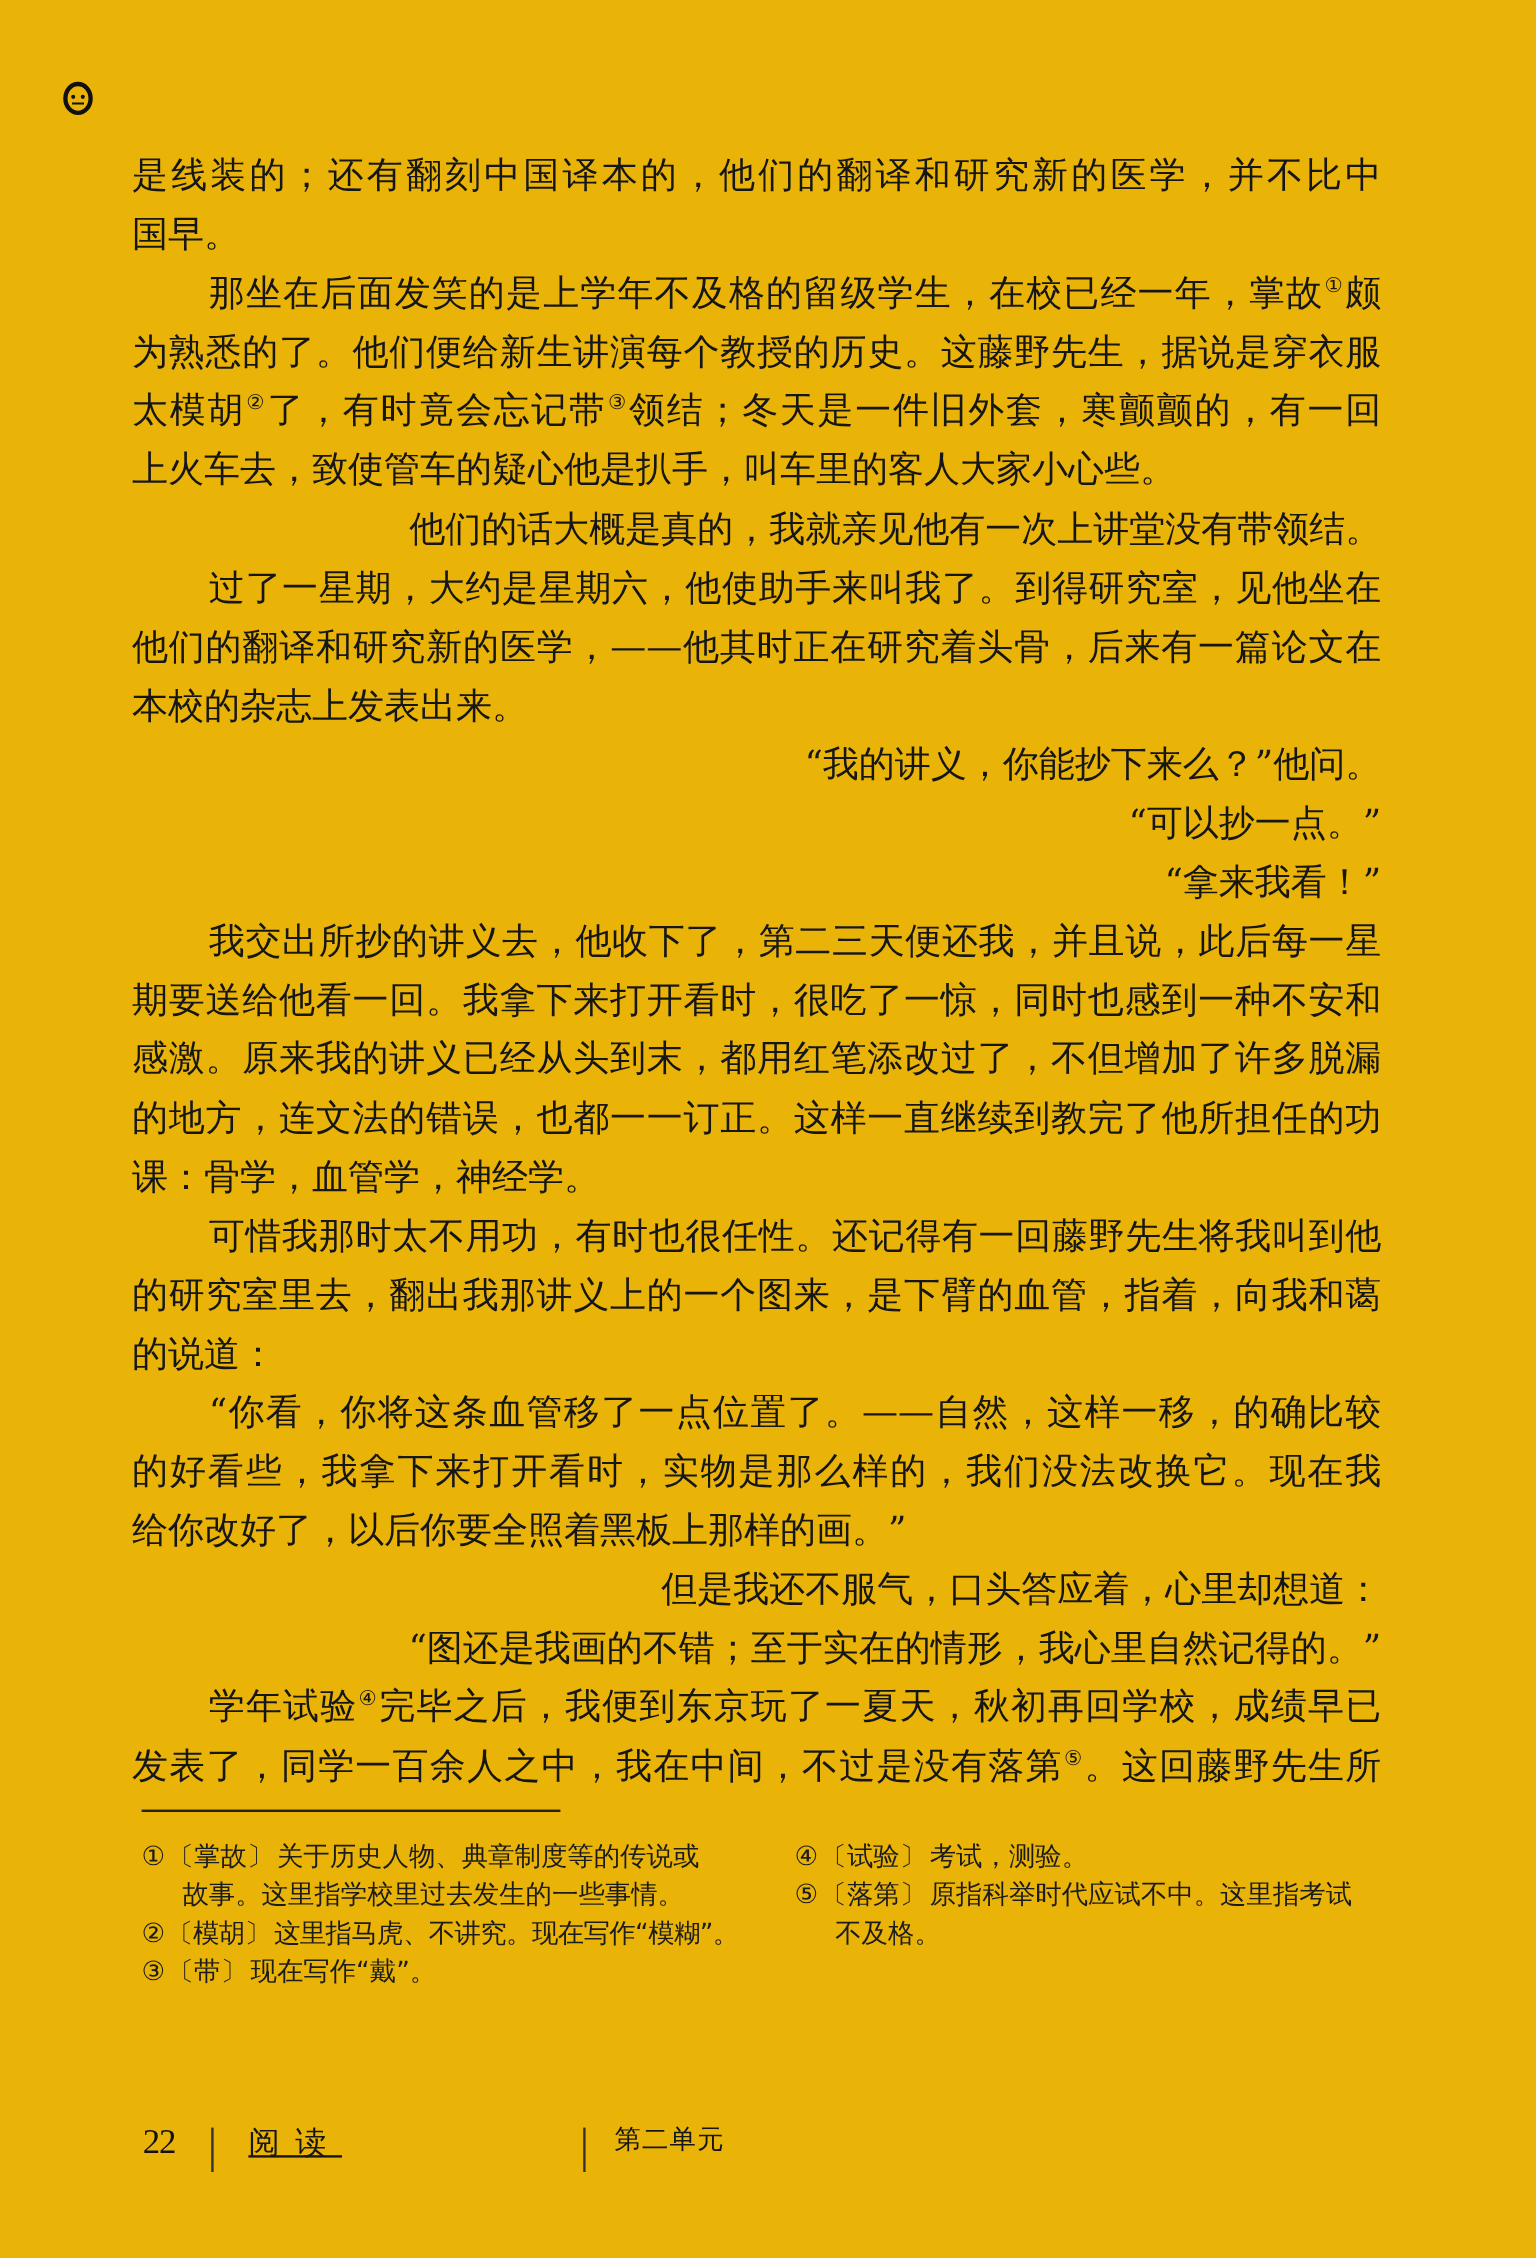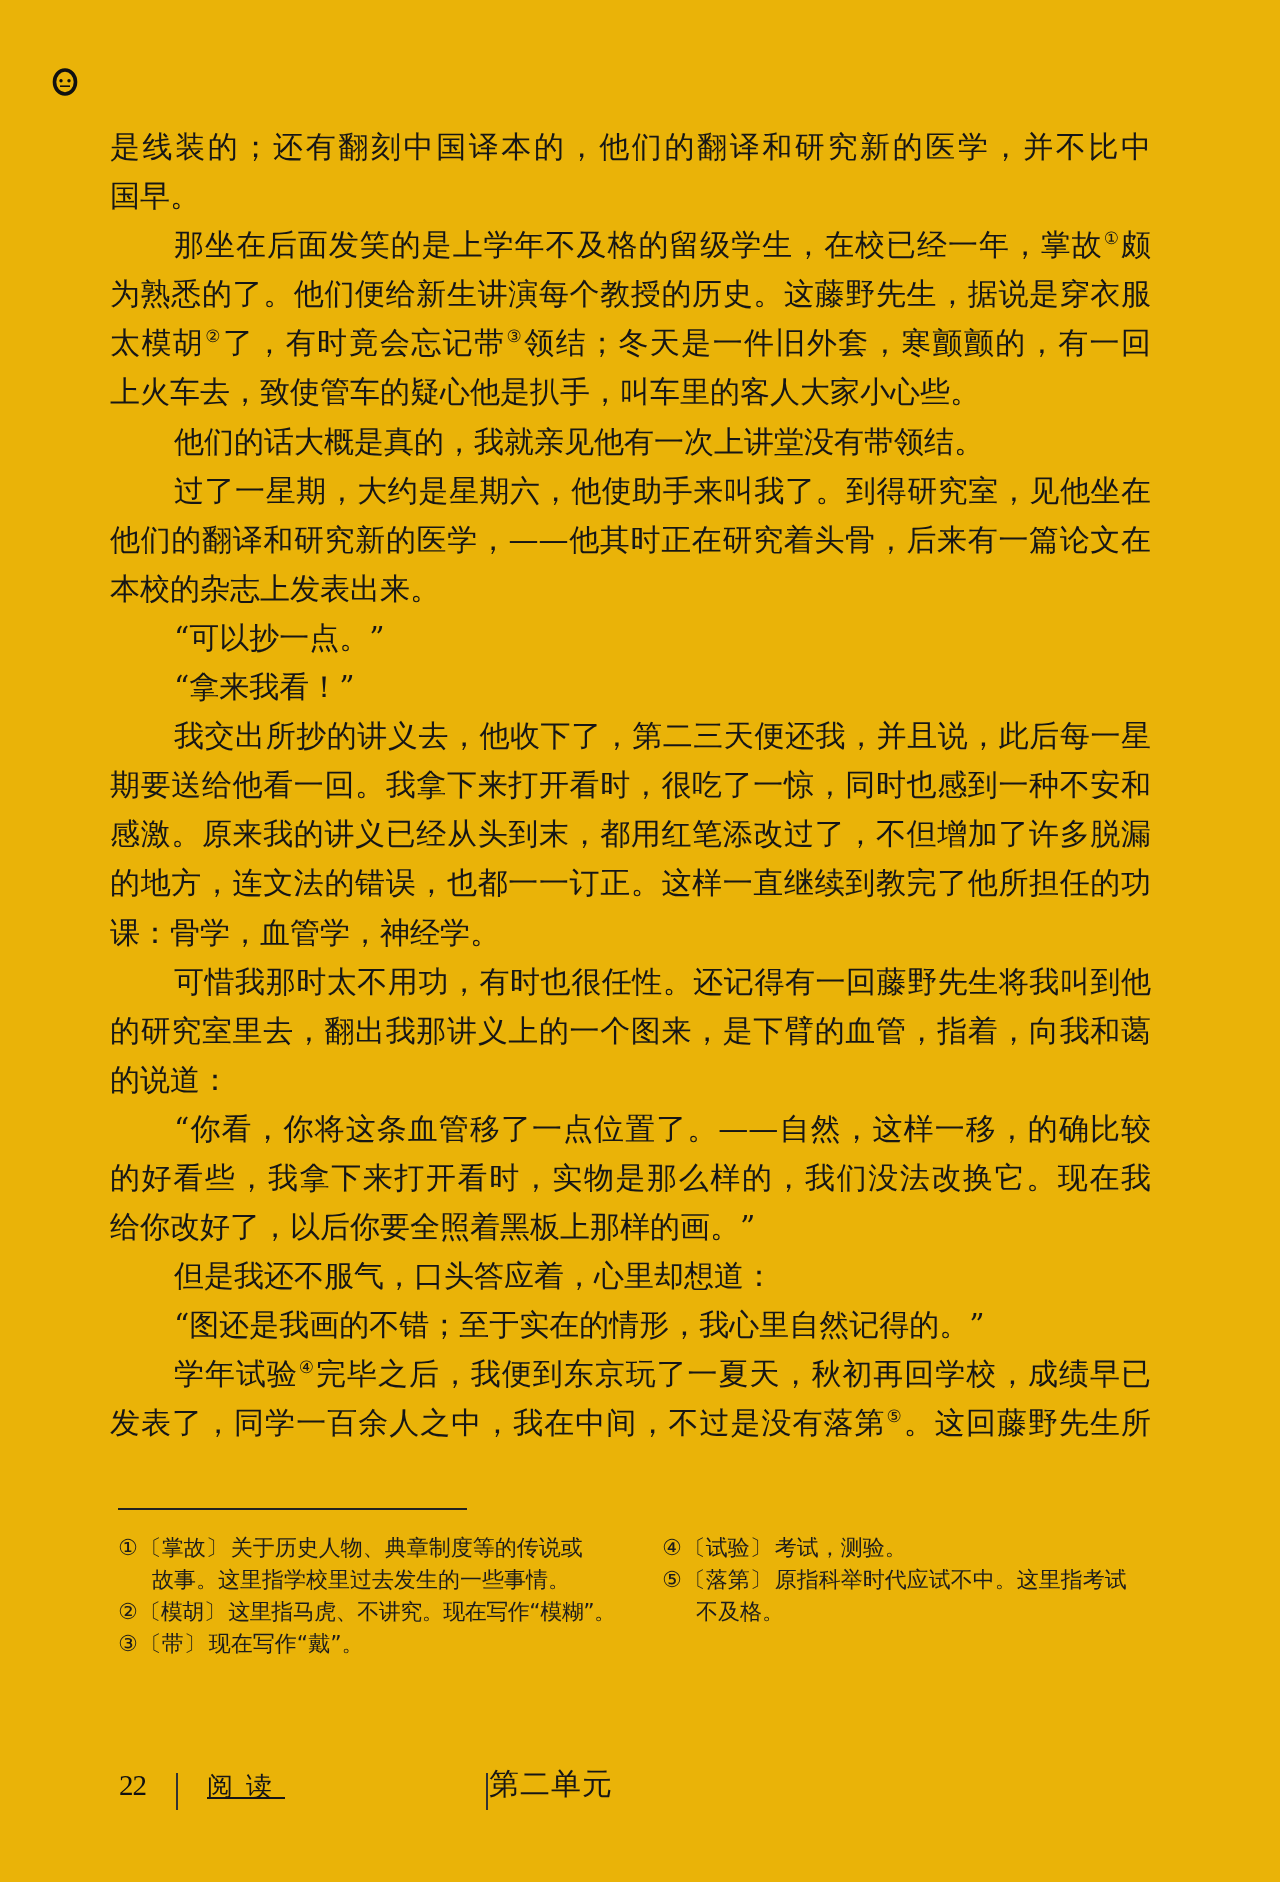--- a/index.html
+++ b/index.html
@@ -35,21 +35,21 @@
     font-size: 30px;
     white-space: nowrap;
     overflow: visible;
   }
   .full {
     text-align: justify;
     text-align-last: justify;
     text-justify: inter-character;
   }
   .end { text-align: left; }
-  .indent { padding-left: 64px; }
+  .indent { padding-left: 64px; text-align: right; }
   .note {
     font-size: 17px;
     line-height: 0;
     vertical-align: 11px;
     margin: 0 1px;
   }
   
   .rule {
     position: absolute;
     left: 118px;
@@ -103,23 +103,23 @@
     left: 207px;
     top: 1775px;
     font-size: 26px;
     line-height: 22px;
     letter-spacing: 13px;
     color: #161616;
     text-decoration: underline;
   }
   .footer-unit {
     position: absolute;
-    left: 489px;
+    left: 512px;
     top: 1773px;
-    font-size: 30px;
+    font-size: 22px;
     line-height: 22px;
     letter-spacing: 1px;
     color: #161616;
   }
 </style>
 </head>
 <body>
 
 <div class="page">
 
@@ -138,20 +138,21 @@
     </div>
     <div class="line full fit">为熟悉的了。他们便给新生讲演每个教授的历史。这藤野先生，据说是穿衣服</div>
     <div class="line full fit">
       <span>太模胡</span><span class="note">②</span><span>了，有时竟会忘记带</span><span class="note">③</span><span>领结；冬天是一件旧外套，寒颤颤的，有一回</span>
     </div>
     <div class="line end">上火车去，致使管车的疑心他是扒手，叫车里的客人大家小心些。</div>
     <div class="line end indent">他们的话大概是真的，我就亲见他有一次上讲堂没有带领结。</div>
     <div class="line full indent fit">过了一星期，大约是星期六，他使助手来叫我了。到得研究室，见他坐在</div>
     <div class="line full fit">他们的翻译和研究新的医学，——他其时正在研究着头骨，后来有一篇论文在</div>
     <div class="line end">本校的杂志上发表出来。</div>
+    <div class="line end indent">“我的讲义，你能抄下来么？”他问。</div>
     <div class="line end indent">“可以抄一点。”</div>
     <div class="line end indent">“拿来我看！”</div>
     <div class="line full indent fit">我交出所抄的讲义去，他收下了，第二三天便还我，并且说，此后每一星</div>
     <div class="line full fit">期要送给他看一回。我拿下来打开看时，很吃了一惊，同时也感到一种不安和</div>
     <div class="line full fit">感激。原来我的讲义已经从头到末，都用红笔添改过了，不但增加了许多脱漏</div>
     <div class="line full fit">的地方，连文法的错误，也都一一订正。这样一直继续到教完了他所担任的功</div>
     <div class="line end">课：骨学，血管学，神经学。</div>
     <div class="line full indent fit">可惜我那时太不用功，有时也很任性。还记得有一回藤野先生将我叫到他</div>
     <div class="line full fit">的研究室里去，翻出我那讲义上的一个图来，是下臂的血管，指着，向我和蔼</div>
     <div class="line end">的说道：</div>

